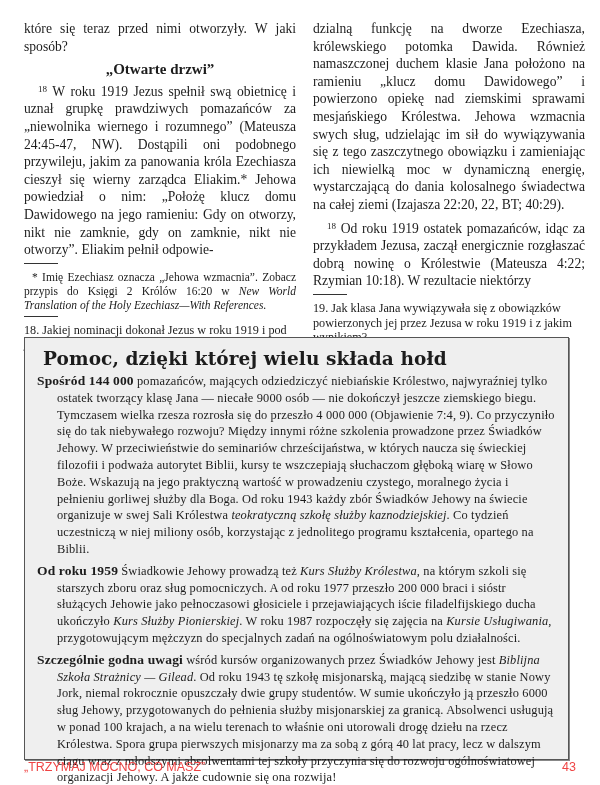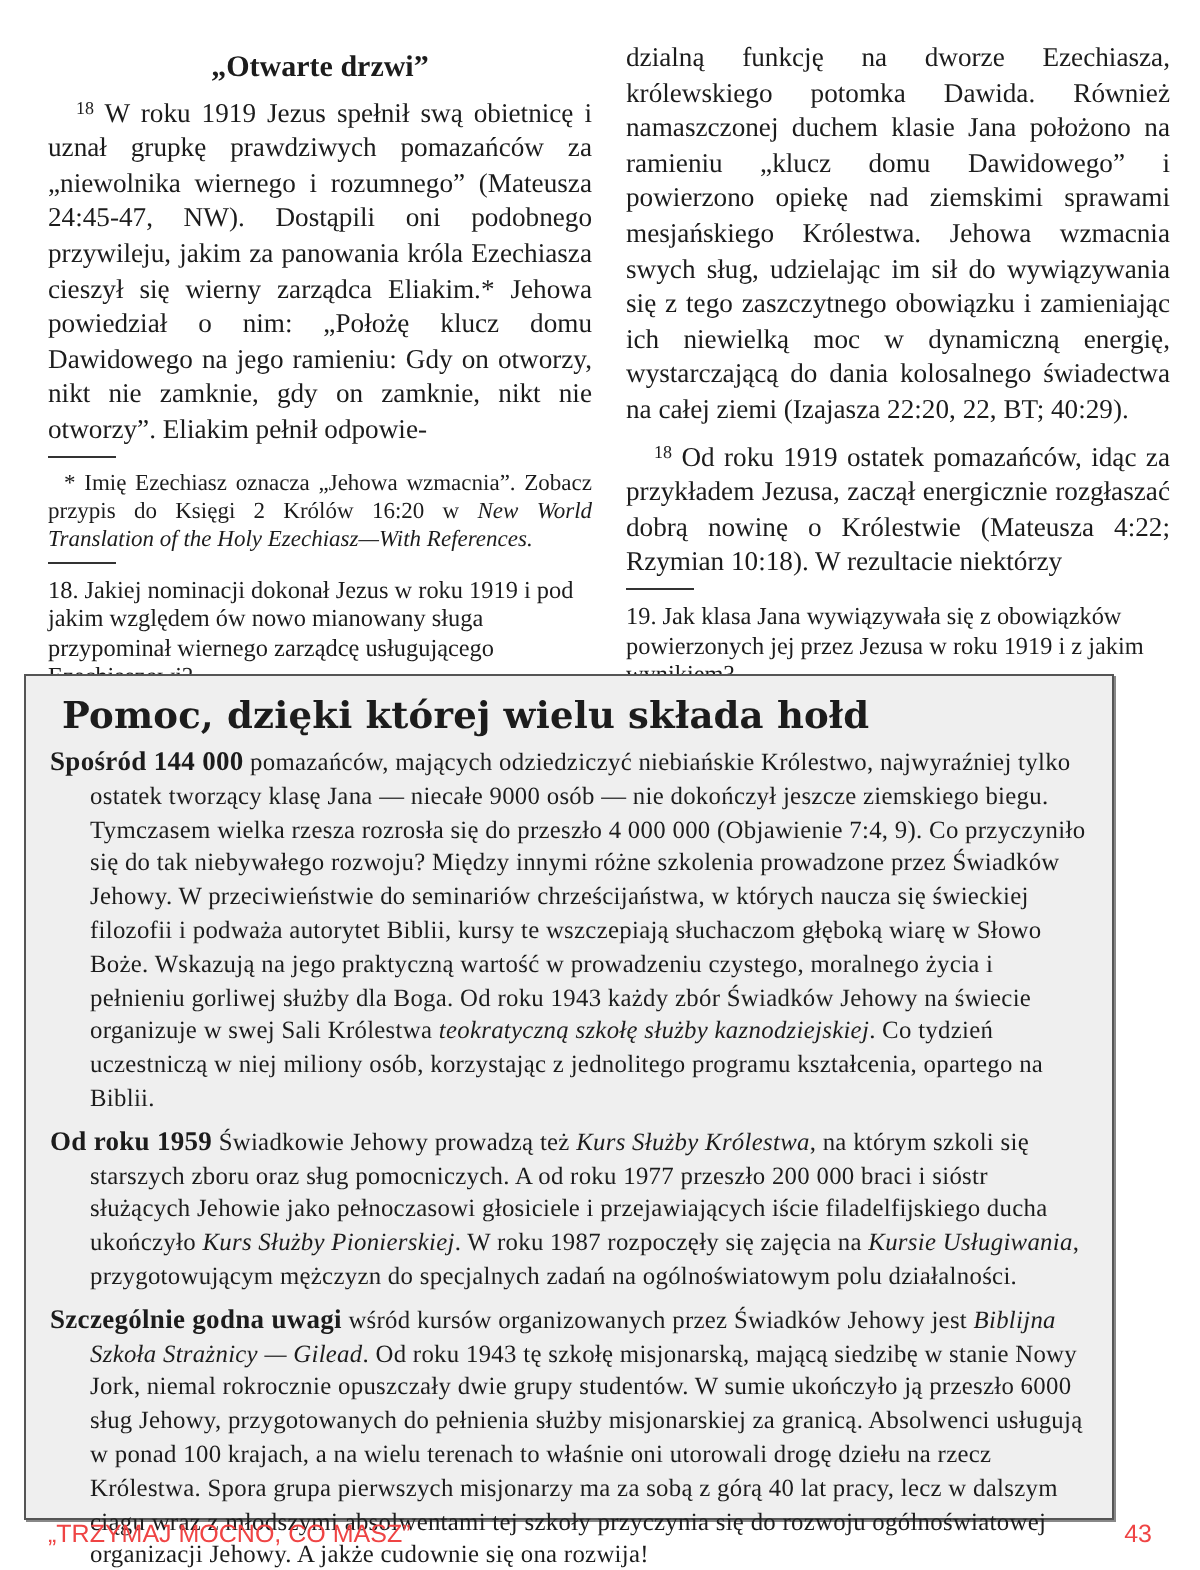--- a/index.html
+++ b/index.html
@@ -17,21 +17,21 @@
   .col p { margin: 0; }
   .indent { text-indent: 14px; }
   .sup { font-size: 9px; vertical-align: 4px; }
   .subhead {
     text-align: center; font-weight: bold; font-size: 15px; margin: 6px 0 2px 0;
   }
   .rule { width: 34px; border-top: 1px solid #333; margin: 4px 0 6px 0; }
   .footnote { font-size: 11.5px; line-height: 14px; text-indent: 8px; }
   .question { font-family: "Liberation Serif", serif; font-size: 12.2px; line-height: 14.6px; text-align: left; }
   .box {
-    position: absolute; left: 12px; top: 337px; width: 545px; height: 423px;
+    position: absolute; left: 24px; top: 337px; width: 545px; height: 423px;
     background: #efefef; border: 1.5px solid #555;
     box-shadow: 1px 1px 0 #888;
     padding: 10px 12px 0 12px; box-sizing: border-box;
   }
   .box-title {
     font-family: "DejaVu Serif", serif; font-weight: bold; font-size: 18.5px; margin: 0 0 4px 6px; letter-spacing: 0.1px;
   }
   .box-para {
     font-family: "Liberation Serif", serif; font-size: 12.4px; line-height: 16.8px;
     padding-left: 20px; text-indent: -20px; margin: 0 0 5px 0; text-align: left; letter-spacing: 0.15px;
@@ -41,20 +41,21 @@
   .footer {
     position: absolute; top: 760px; left: 24px; right: 24px;
     font-family: "Liberation Sans", sans-serif; font-size: 12.5px; color: #ef4444;
   }
   .footer .page { position: absolute; right: 0; top: 0; }
 </style>
 </head>
 <body>
 
 <div class="col left">
+  <p>które się teraz przed nimi otworzyły. W jaki sposób?</p>
   <div class="subhead">„Otwarte drzwi”</div>
   <p class="indent"><span class="sup">18</span> <span>W roku 1919 Jezus spełnił swą obietnicę i uznał grupkę prawdziwych pomazańców za „niewolnika wiernego i rozumnego” (Mateusza 24:45-47, NW). Dostąpili oni podobnego przywileju, jakim za panowania króla Ezechiasza cieszył się wierny zarządca Eliakim.* Jehowa powiedział o nim: „Położę klucz domu Dawidowego na jego ramieniu: Gdy on otworzy, nikt nie zamknie, gdy on zamknie, nikt nie otworzy”. Eliakim pełnił odpowie-</span></p>
   <div class="rule"></div>
   <p class="footnote"><span>* Imię Ezechiasz oznacza „Jehowa wzmacnia”. Zobacz przypis do Księgi 2 Królów 16:20 w </span><i>New World Translation of the Holy Ezechiasz—With References.</i></p>
   <div class="rule"></div>
   <p class="question">18. Jakiej nominacji dokonał Jezus w roku 1919 i pod jakim względem ów nowo mianowany sługa przypominał wiernego zarządcę usługującego Ezechiaszowi?</p>
 </div>
 
 <div class="col right">
   <p>dzialną funkcję na dworze Ezechiasza, królewskiego potomka Dawida. Również namaszczonej duchem klasie Jana położono na ramieniu „klucz domu Dawidowego” i powierzono opiekę nad ziemskimi sprawami mesjańskiego Królestwa. Jehowa wzmacnia swych sług, udzielając im sił do wywiązywania się z tego zaszczytnego obowiązku i zamieniając ich niewielką moc w dynamiczną energię, wystarczającą do dania kolosalnego świadectwa na całej ziemi (Izajasza 22:20, 22, BT; 40:29).</p>

